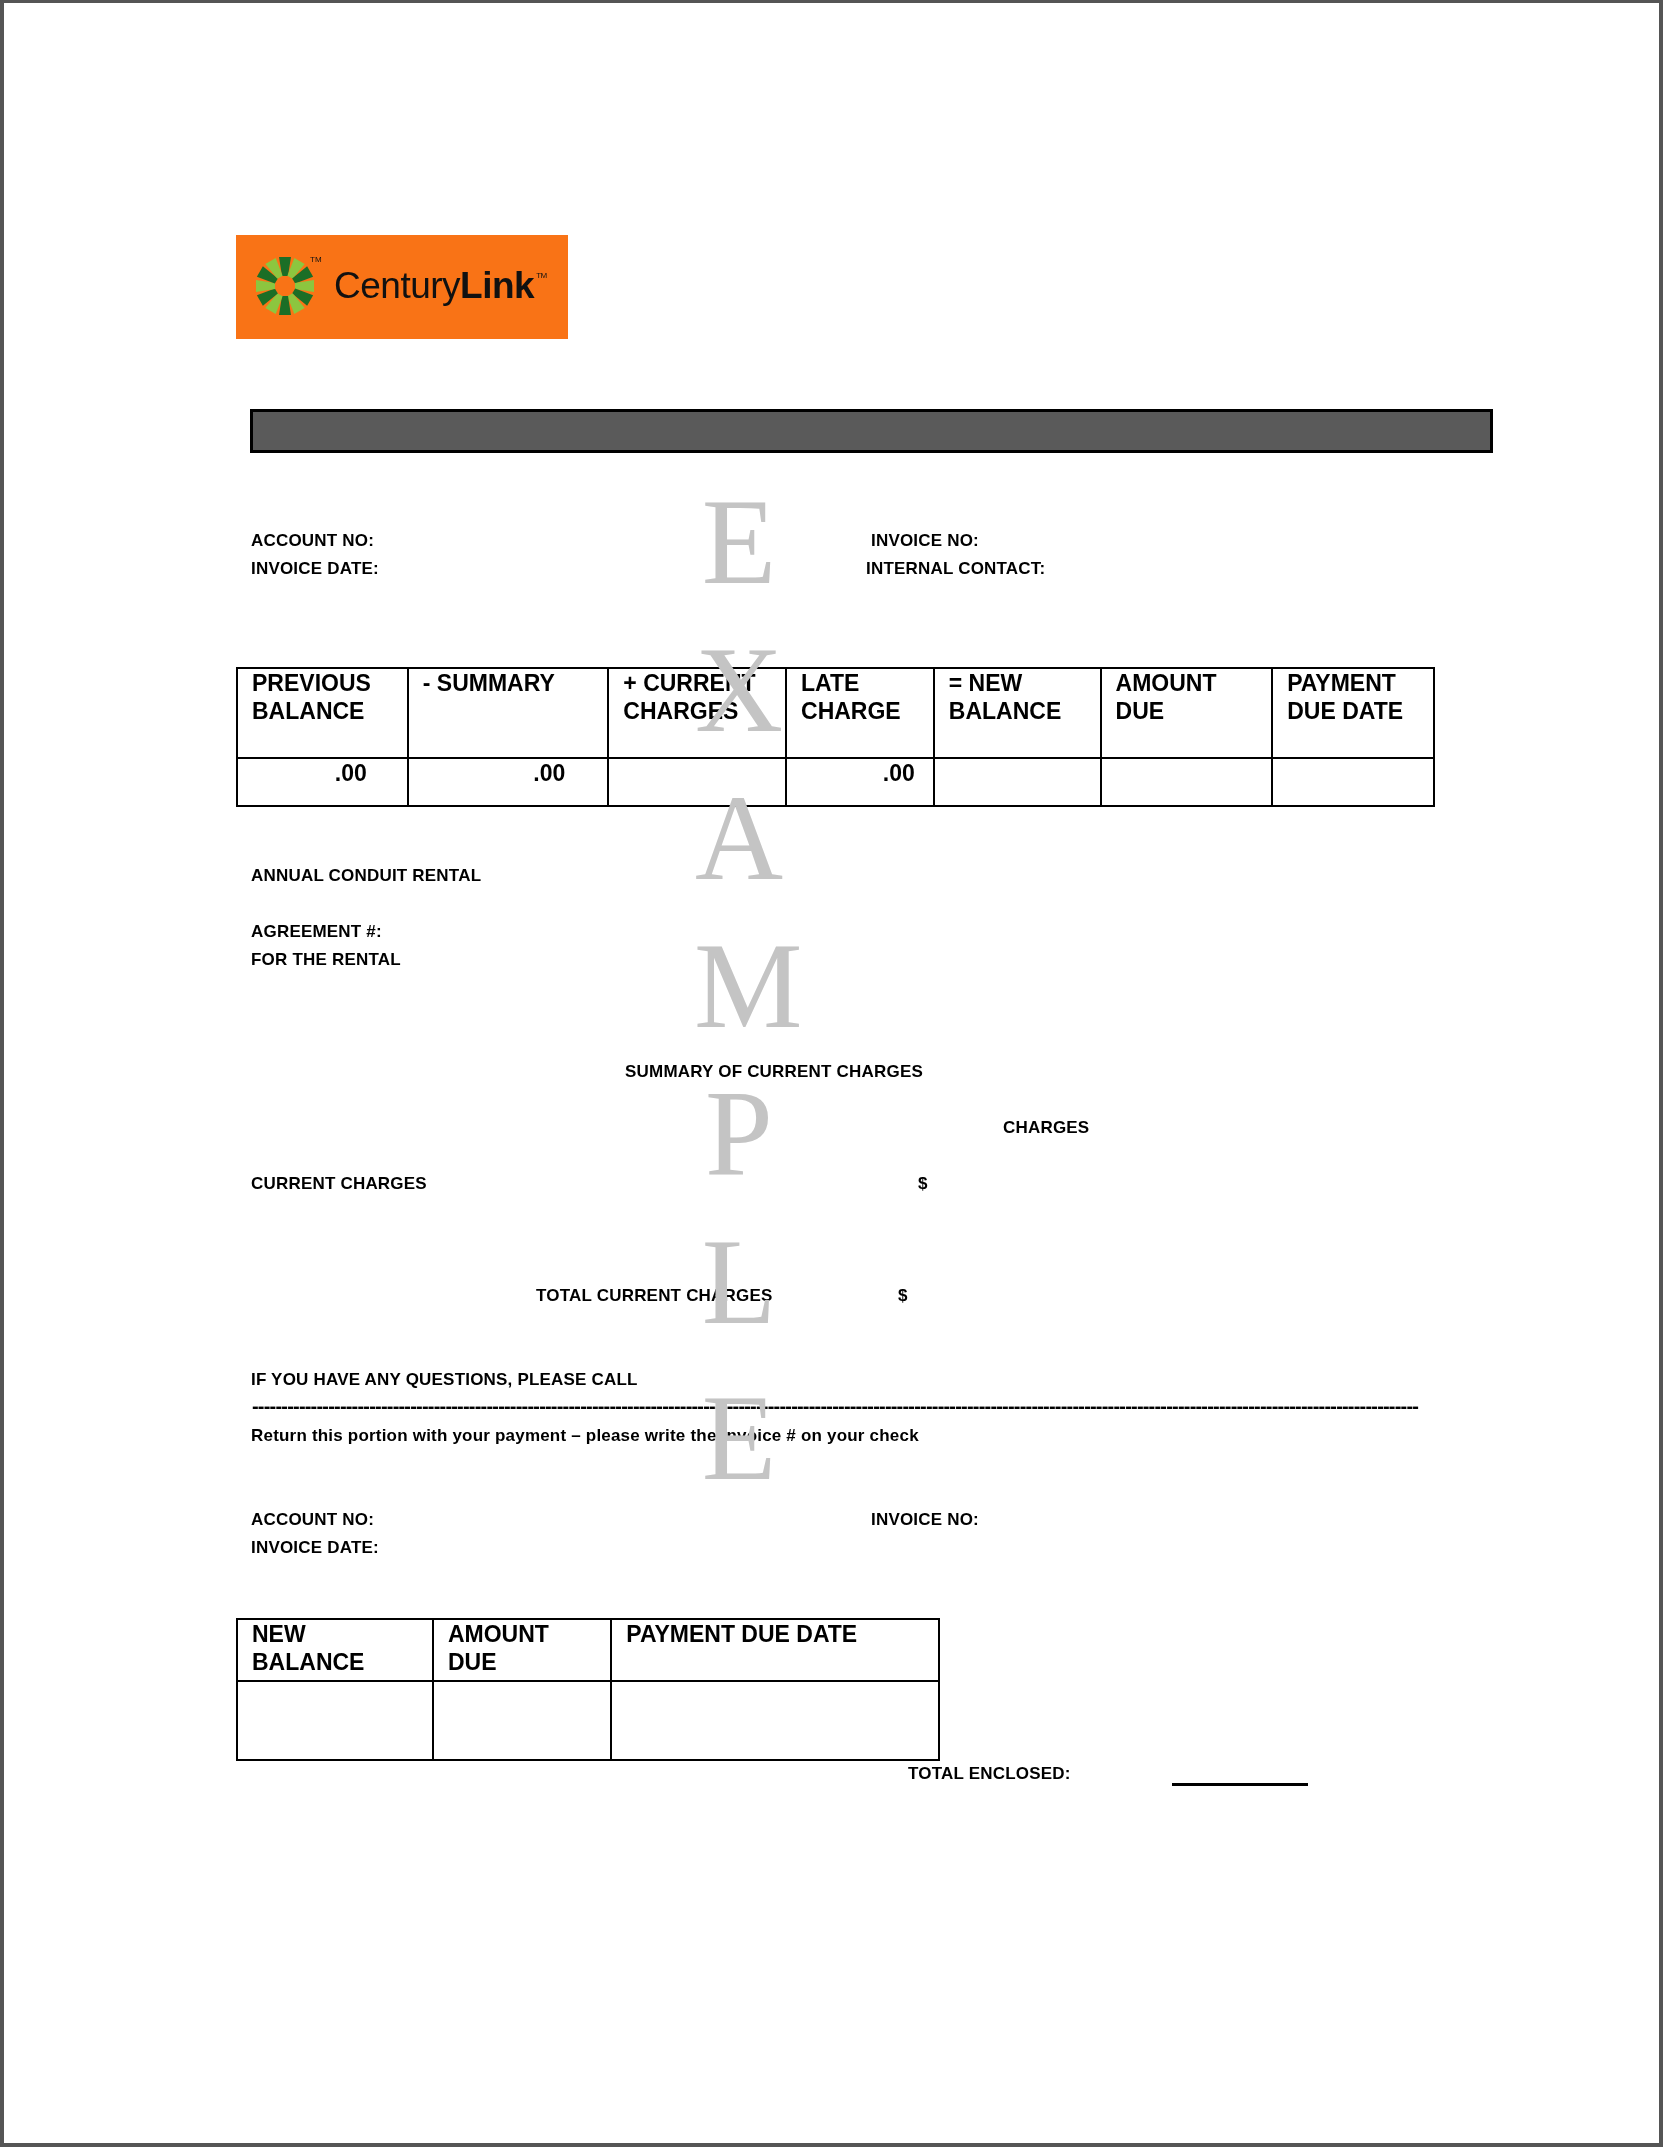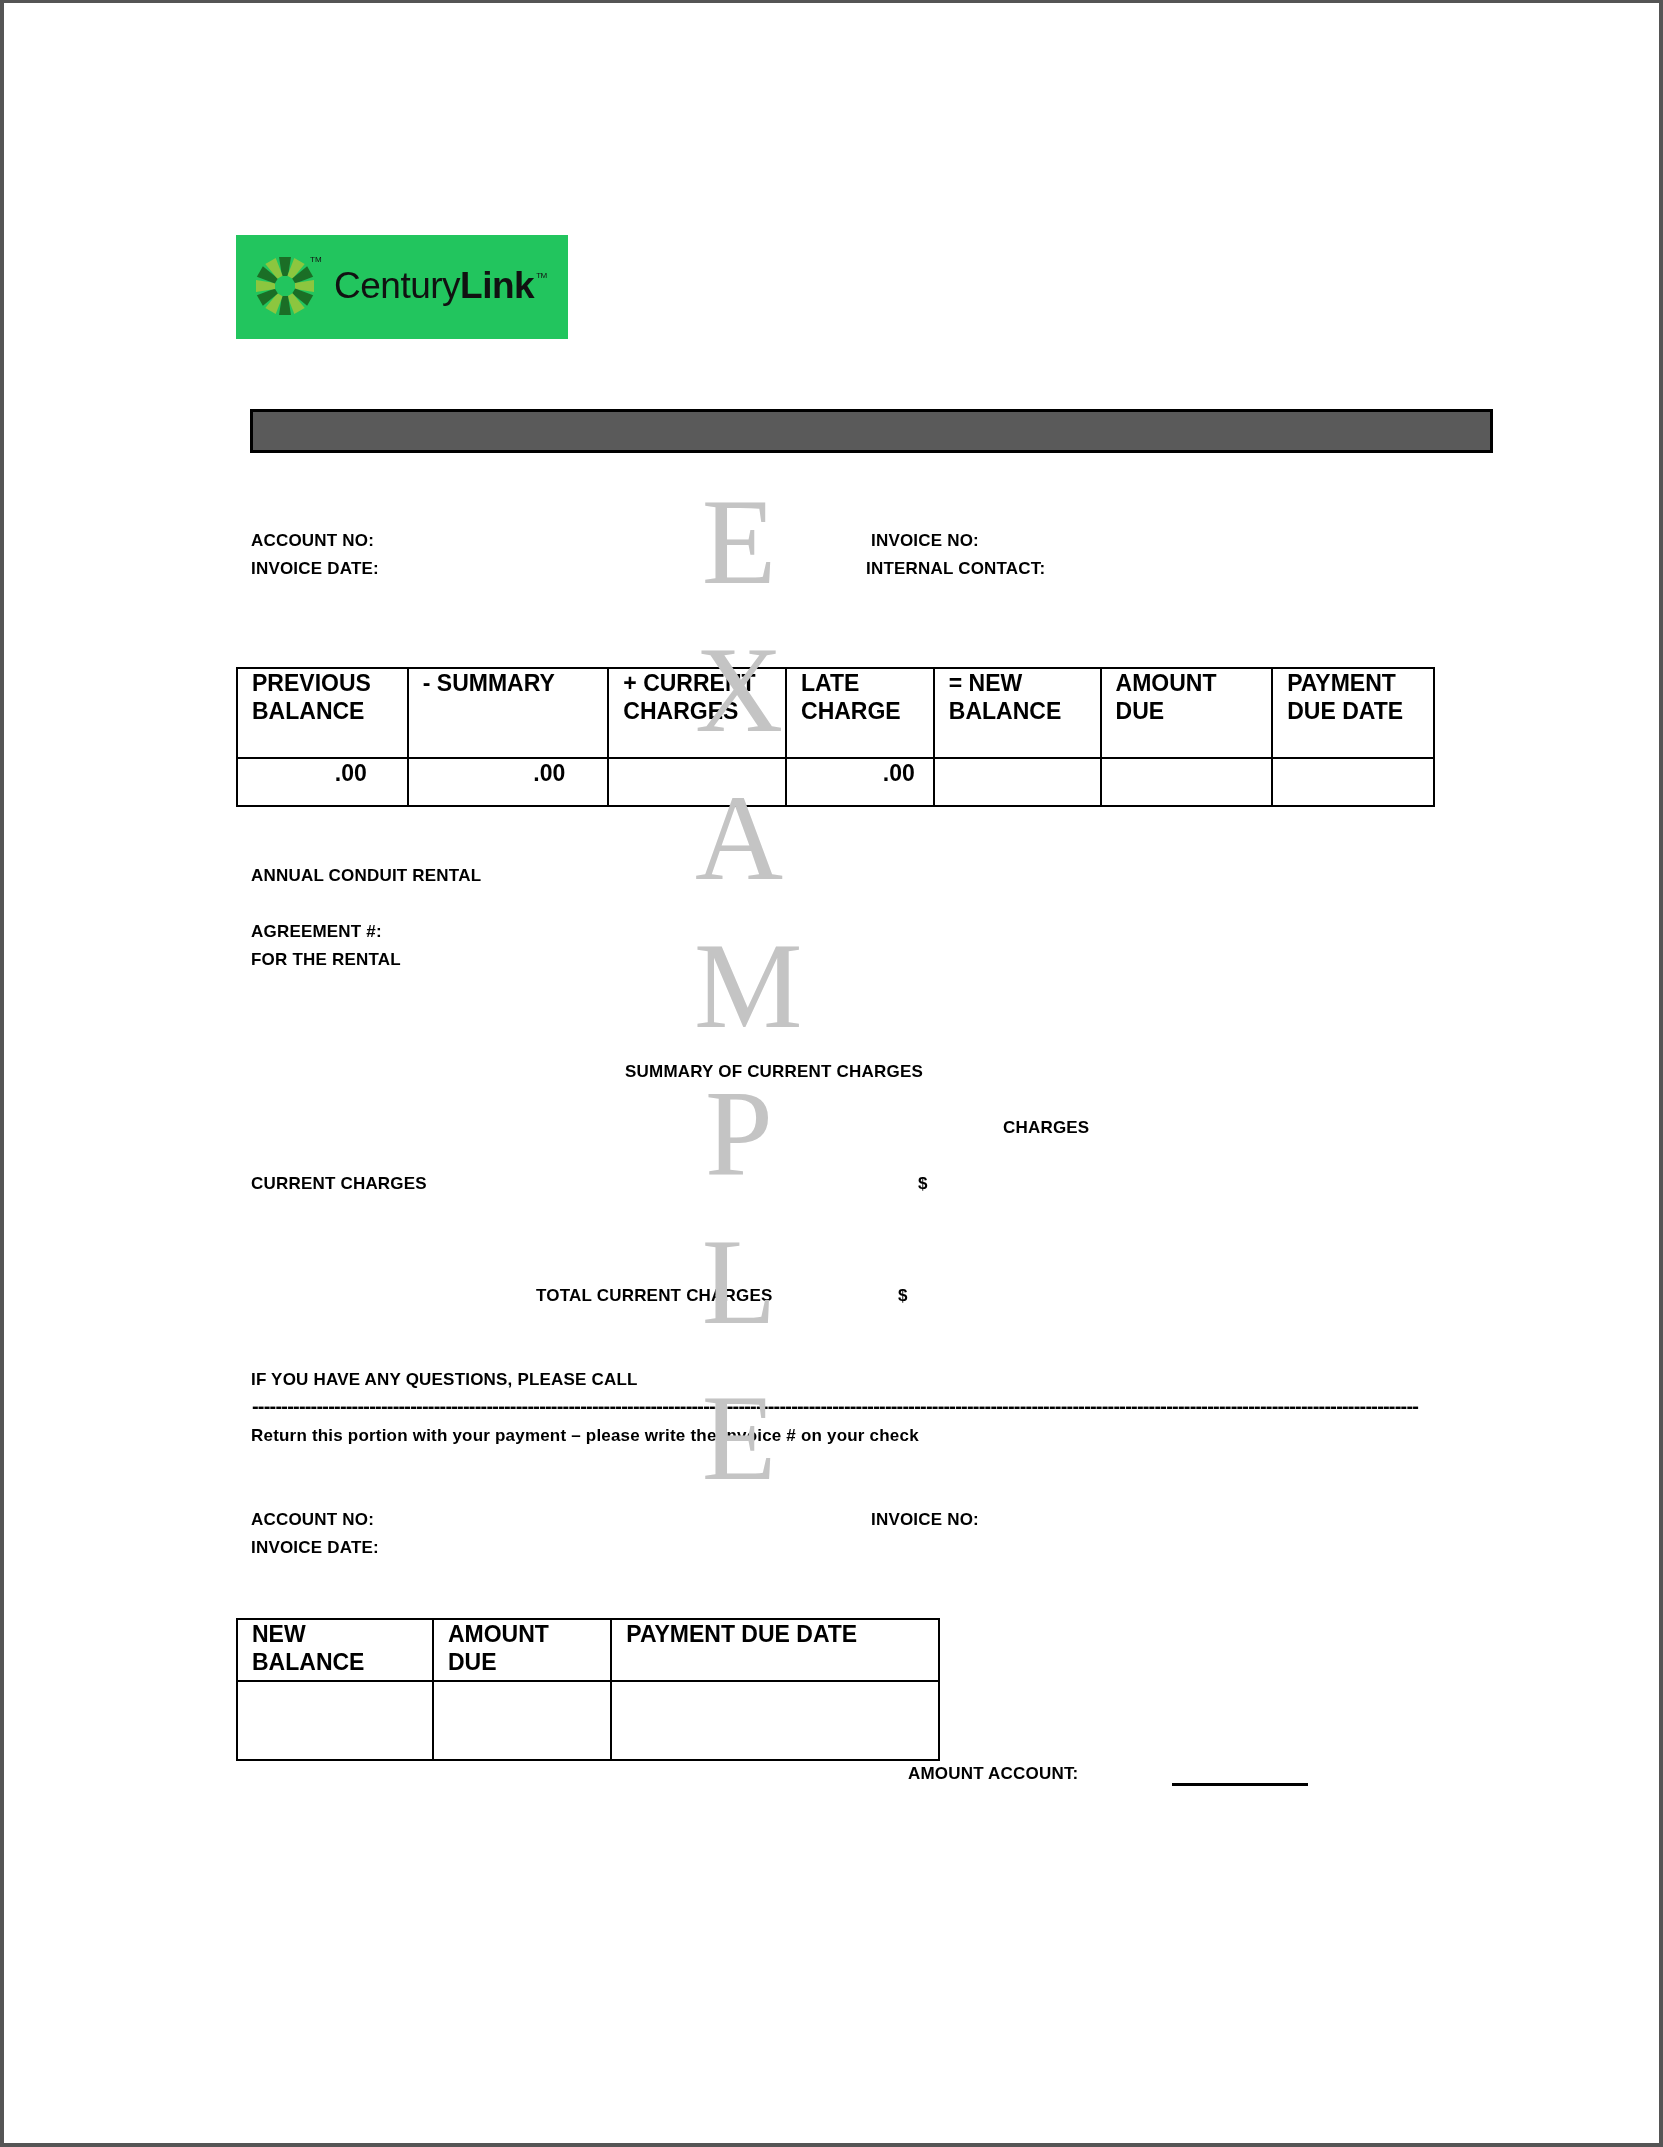--- a/index.html
+++ b/index.html
@@ -7,21 +7,21 @@
   .page {
     position: absolute; left: 0; top: 0; width: 1663px; height: 2147px;
     box-sizing: border-box; border: 4px solid #555555; border-top-width: 3px; border-bottom-width: 4px;
     background: #ffffff;
   }
   .abs { position: absolute; }
   .t {
     position: absolute; font-family: "Liberation Sans", sans-serif; font-weight: bold;
     font-size: 17px; line-height: 28px; color: #000; white-space: nowrap; letter-spacing: 0.2px;
   }
-  .logo-box { position: absolute; left: 232px; top: 232px; width: 332px; height: 104px; background: #22c55e; }
+  .logo-box { position: absolute; left: 232px; top: 232px; width: 332px; height: 104px; background: #f97316; }
   .logo-word {
     position: absolute; left: 98px; top: 30px; font-family: "Liberation Sans", sans-serif;
     font-size: 37px; color: #111; letter-spacing: -0.5px; white-space: nowrap;
   }
   .logo-word b { font-weight: bold; }
   .tm { font-size: 8px; vertical-align: top; position: relative; top: 6px; margin-left: 2px; }
   .tm-burst { position: absolute; left: 74px; top: 20px; font-family: "Liberation Sans", sans-serif; font-size: 8px; color: #111; }
   .bar {
     position: absolute; left: 246px; top: 406px; width: 1243px; height: 44px;
     background: #5a5a5a; border: 3px solid #000; box-sizing: border-box;
@@ -160,16 +160,16 @@
       <td>PAYMENT DUE DATE</td>
     </tr>
     <tr style="height:79px">
       <td></td>
       <td></td>
       <td></td>
     </tr>
   </tbody>
     </table>
 
-  <div class="t" style="left:904px;top:1757px">AMOUNT ACCOUNT:</div>
+  <div class="t" style="left:904px;top:1757px">TOTAL ENCLOSED:</div>
   <div class="underline"></div>
 
 </div>
 
 </body></html>

